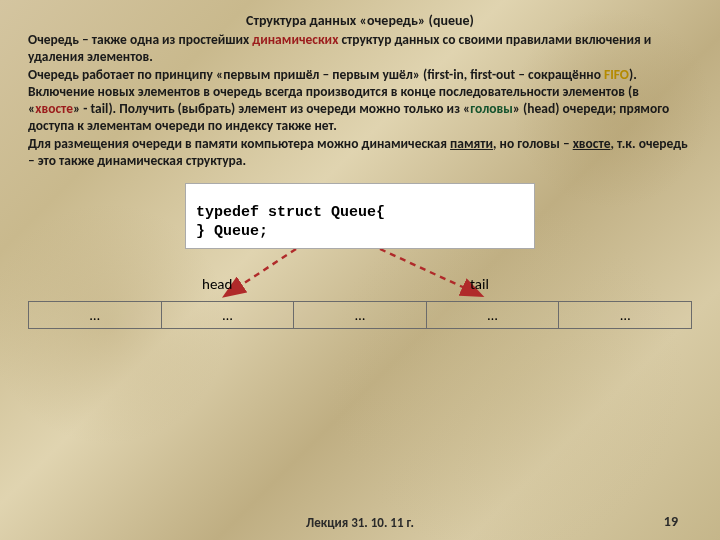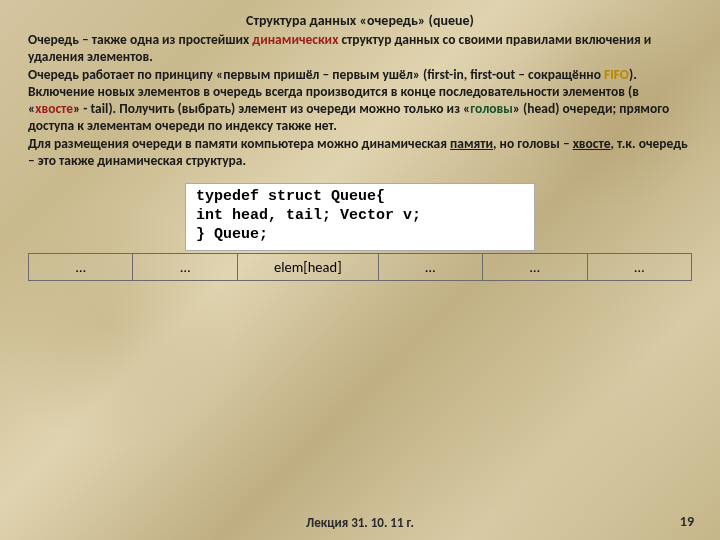--- a/index.html
+++ b/index.html
@@ -41,21 +41,21 @@
   .hl-red    { color: #9b1c1c; }
   .hl-yellow { color: #b48a00; text-align: center; }
   .hl-green  { color: #14532d; }
   .underline { text-decoration: underline; }
 
   .code-box {
     background: #fff;
     border: 1px solid #aaa;
     width: 350px;
     margin: 8px auto 0 auto;
-    padding: 4px 10px 6px 10px;
+    padding: 20px 10px 6px 10px;
     font-family: "Courier New", monospace;
     font-weight: bold;
     font-size: 15px;
     line-height: 1.25;
     color: #000;
     position: relative;
   }
 
   .arrows-zone {
     position: relative;
@@ -101,49 +101,60 @@
     bottom: 10px;
     left: 0; right: 0;
     text-align: center;
     font-size: 13px;
     font-weight: bold;
     color: #2a2a2a;
   }
   .pagenum {
     position: absolute;
     bottom: 10px;
-    right: 26px;
+    right: 42px;
     font-size: 14px;
     font-weight: bold;
     color: #2a2a2a;
   }
 </style>
 </head>
 <body>
 
 <div class="content">
   <h1>Структура данных «очередь» (queue)</h1>
 
   <div class="body-text">
     <span>Очередь – также одна из простейших </span><span class="hl-red">динамических</span><span> структур данных со своими правилами включения и удаления элементов.</span><br>
     <span>Очередь работает по принципу «первым пришёл – первым ушёл» (first-in, first-out – сокращённо </span><span class="hl-yellow">FIFO</span><span>). Включение новых элементов в очередь всегда производится в конце последовательности элементов (в «</span><span class="hl-red">хвосте</span><span>» - tail). Получить (выбрать) элемент из очереди можно только из «</span><span class="hl-green">головы</span><span>» (head) очереди; прямого доступа к элементам очереди по индексу также нет.</span><br>
     <span>Для размещения очереди в памяти компьютера можно динамическая </span><span class="underline">памяти</span><span>, но головы – </span><span class="underline">хвосте</span><span>, т.к. очередь – это также динамическая структура.</span>
   </div>
 
   <div class="code-box">
     <div>typedef struct Queue{</div>
-    <div>  int head, tail; Vector v;</div>
     <div>} Queue;</div>
   </div>
 
+  <div class="arrows-zone">
+    <svg class="arrows" viewBox="0 0 664 54">
+      <defs>
+        <marker id="ah" markerWidth="10" markerHeight="8" refX="8" refY="4" orient="auto">
+          <path d="M0,0 L10,4 L0,8 Z" fill="#b02a2a"></path>
+        </marker>
+      </defs>
+      <path d="M268,0 L198,46" stroke="#b02a2a" stroke-width="2.4" stroke-dasharray="6 5" marker-end="url(#ah)" fill="none"></path>
+      <path d="M352,0 L452,46" stroke="#b02a2a" stroke-width="2.4" stroke-dasharray="6 5" marker-end="url(#ah)" fill="none"></path>
+    </svg>
+    <div class="lbl-head">head</div>
+    <div class="lbl-tail">tail</div>
+  </div>
 
   <div class="array">
     <div class="cell">…</div>
     <div class="cell">…</div>
-    <div class="cell wide">elem[head]</div>
     <div class="cell">…</div>
     <div class="cell">…</div>
     <div class="cell">…</div>
   </div>
 </div>
 
 <div class="footer">Лекция  31. 10. 11 г.</div>
 <div class="pagenum">19</div>
 
 </body></html>

